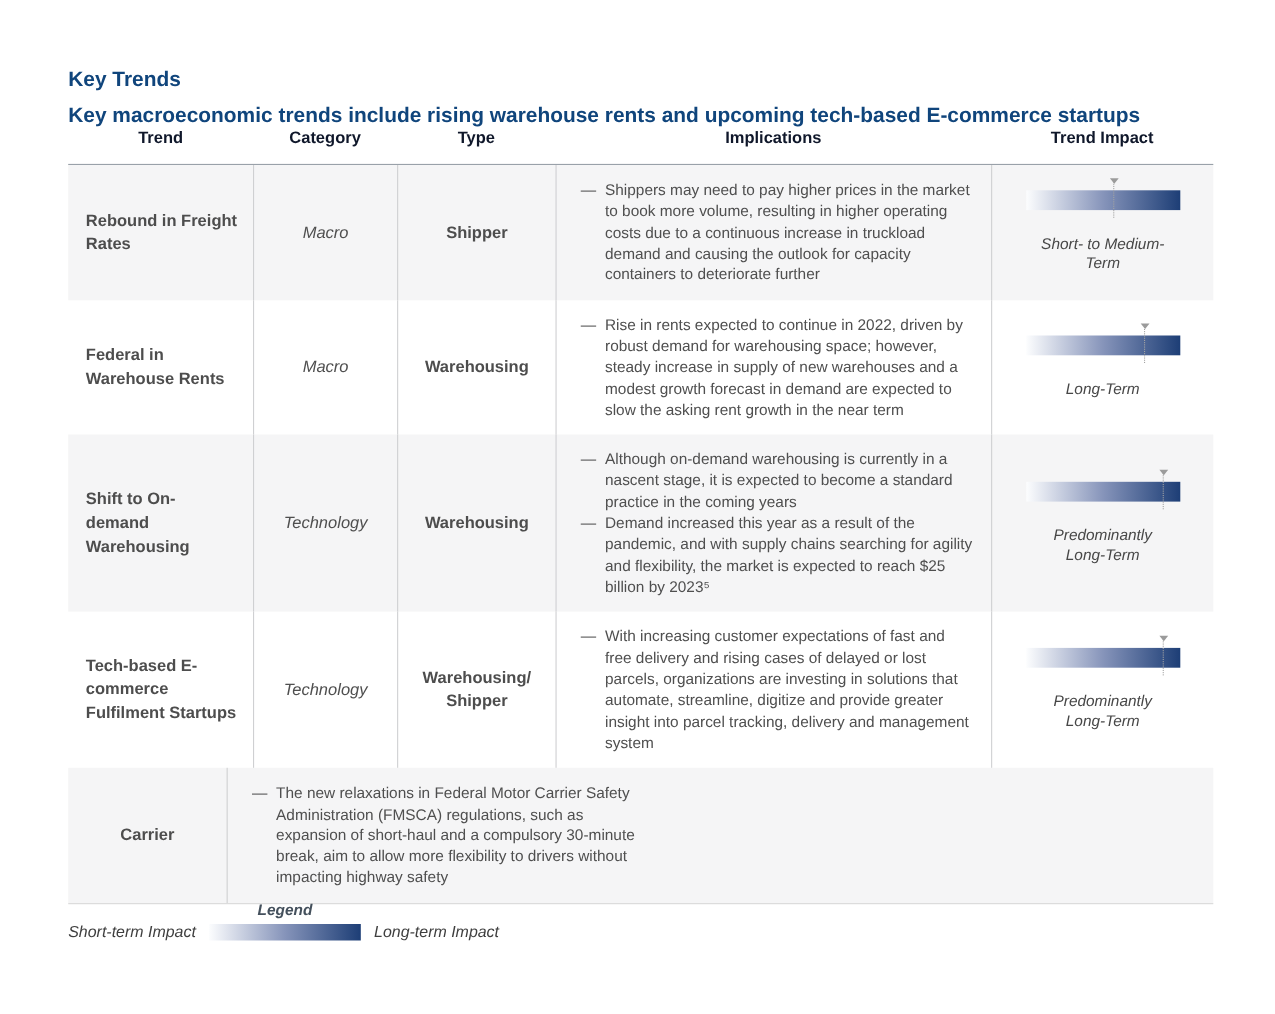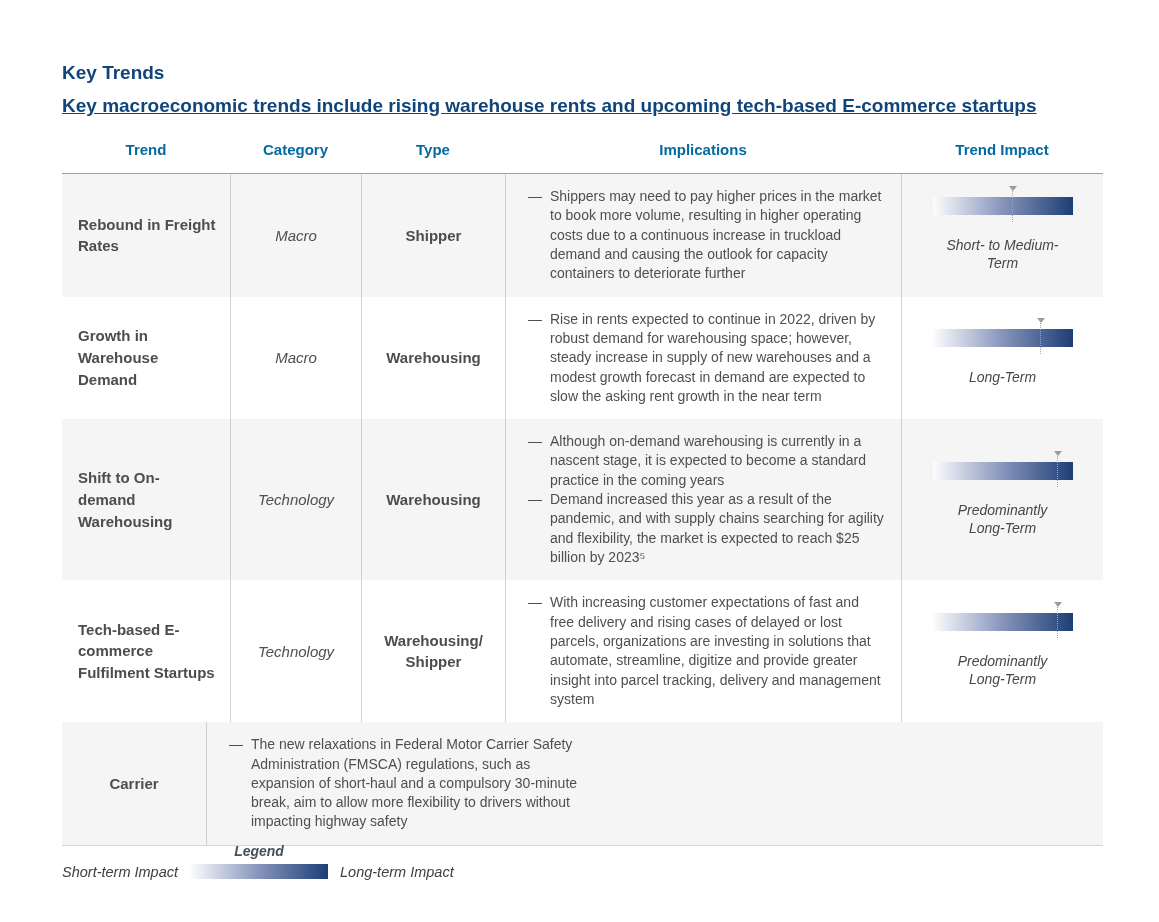--- a/index.html
+++ b/index.html
@@ -6,26 +6,26 @@
   html,body { background:#ffffff; }
   body { font-family:"Liberation Sans", sans-serif; }
   .page {
     width:1159px; height:922px; background:#ffffff;
     padding:62px 56px 0 62px; position:relative; overflow:hidden;border-radius:18px;
   }
   .page-title {
     font-size:19px; font-weight:700; color:#10457c; margin-bottom:11px;
   }
   .page-subtitle {
-    font-size:19px; font-weight:700; color:#10457c; margin-bottom:24px;text-decoration:underline;
+    font-size:19px; font-weight:700; color:#10457c; 
   }
   
   .thead { display:flex; padding-bottom:15px; }
   .th {
-    font-size:15px; font-weight:700; color:#0369a1; text-align:center;
+    font-size:15px; font-weight:700; color:#0f172a; text-align:center;
   }
   .col-trend   { width:168px; }
   .col-cat     { width:131px; }
   .col-type    { width:144px; }
   .col-impl    { width:396px; }
   .col-impact  { width:202px; }
 
   .tbody { border-top:1px solid #99a1a9; border-bottom:1px solid #d6d6d6; }
   .tr { display:flex; }
   .tr:nth-of-type(odd) { background:#f5f5f6; }
@@ -129,21 +129,21 @@
         </div>
         <div class="impact-label">
                 <div>Short- to Medium-Term</div>
               </div>
       </div>
     </div>
   </div>
 
   <div class="tr">
     <div class="td td-trend col-trend">
-      <span class="trend-text">Growth in Warehouse Demand</span>
+      <span class="trend-text">Federal in Warehouse Rents</span>
     </div>
     <div class="td td-cat col-cat">
       <span class="cat-text">Macro</span>
     </div>
     <div class="td td-type col-type">
       <span class="type-text">Warehousing</span>
     </div>
     <div class="td td-impl col-impl">
       <div class="impl-list">
               <div class="impl-item">

